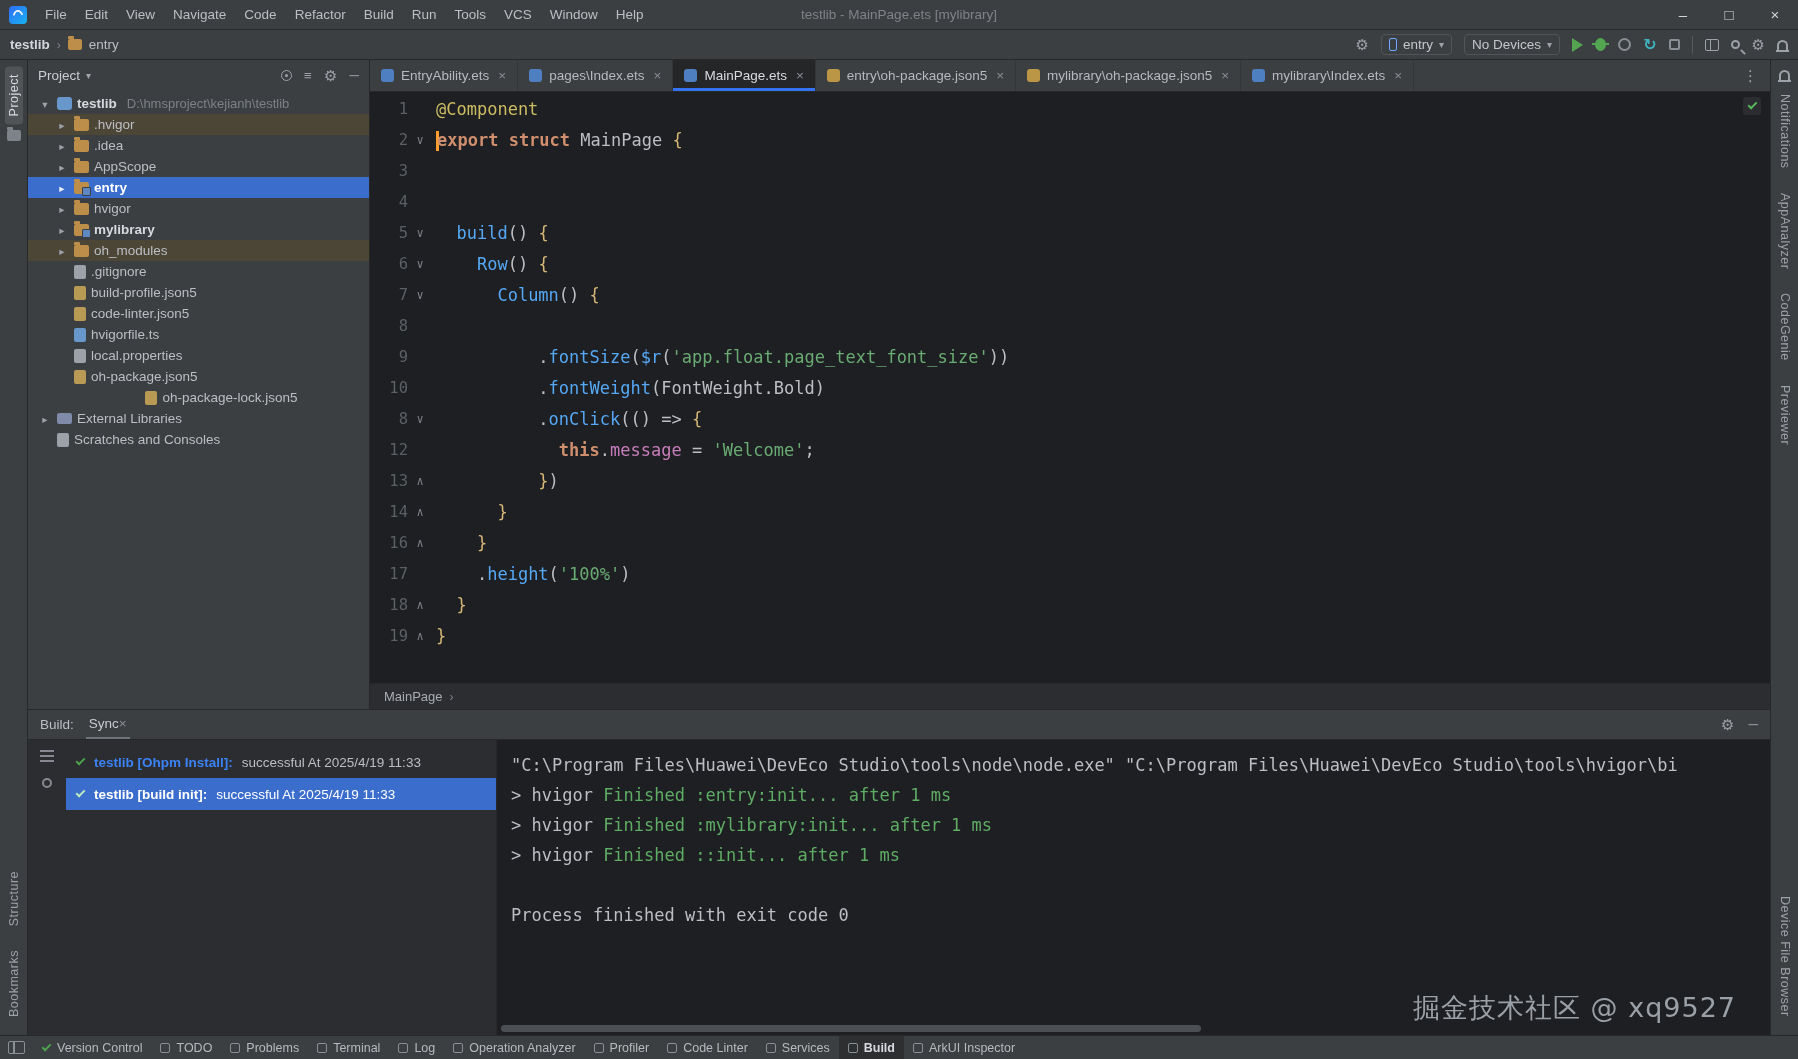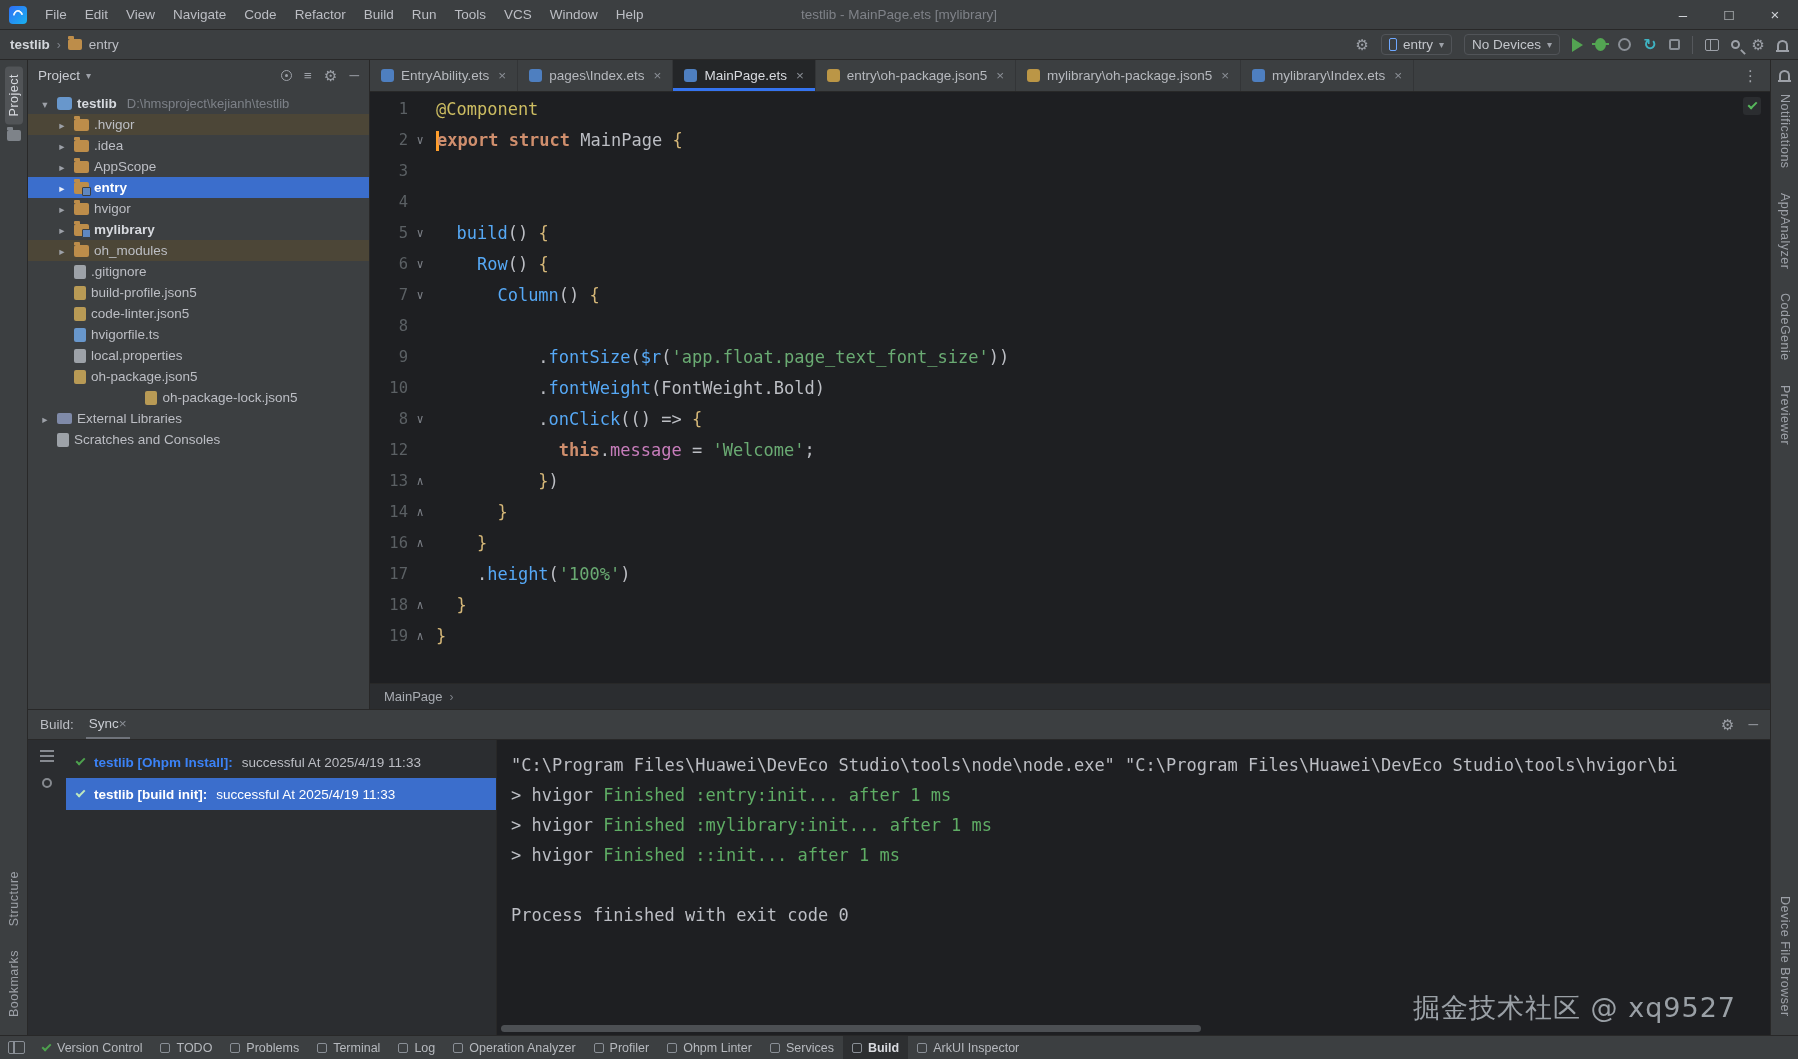--- a/index.html
+++ b/index.html
@@ -584,21 +584,21 @@
         <div class="sb-item">
           <span class="sb-ico"></span>
           <span>Operation Analyzer</span>
         </div>
         <div class="sb-item">
           <span class="sb-ico"></span>
           <span>Profiler</span>
         </div>
         <div class="sb-item">
           <span class="sb-ico"></span>
-          <span>Ohpm Linter</span>
+          <span>Code Linter</span>
         </div>
         <div class="sb-item">
           <span class="sb-ico"></span>
           <span>Services</span>
         </div>
         <div class="sb-item active">
           <span class="sb-ico"></span>
           <span>Build</span>
         </div>
         <div class="sb-item">

